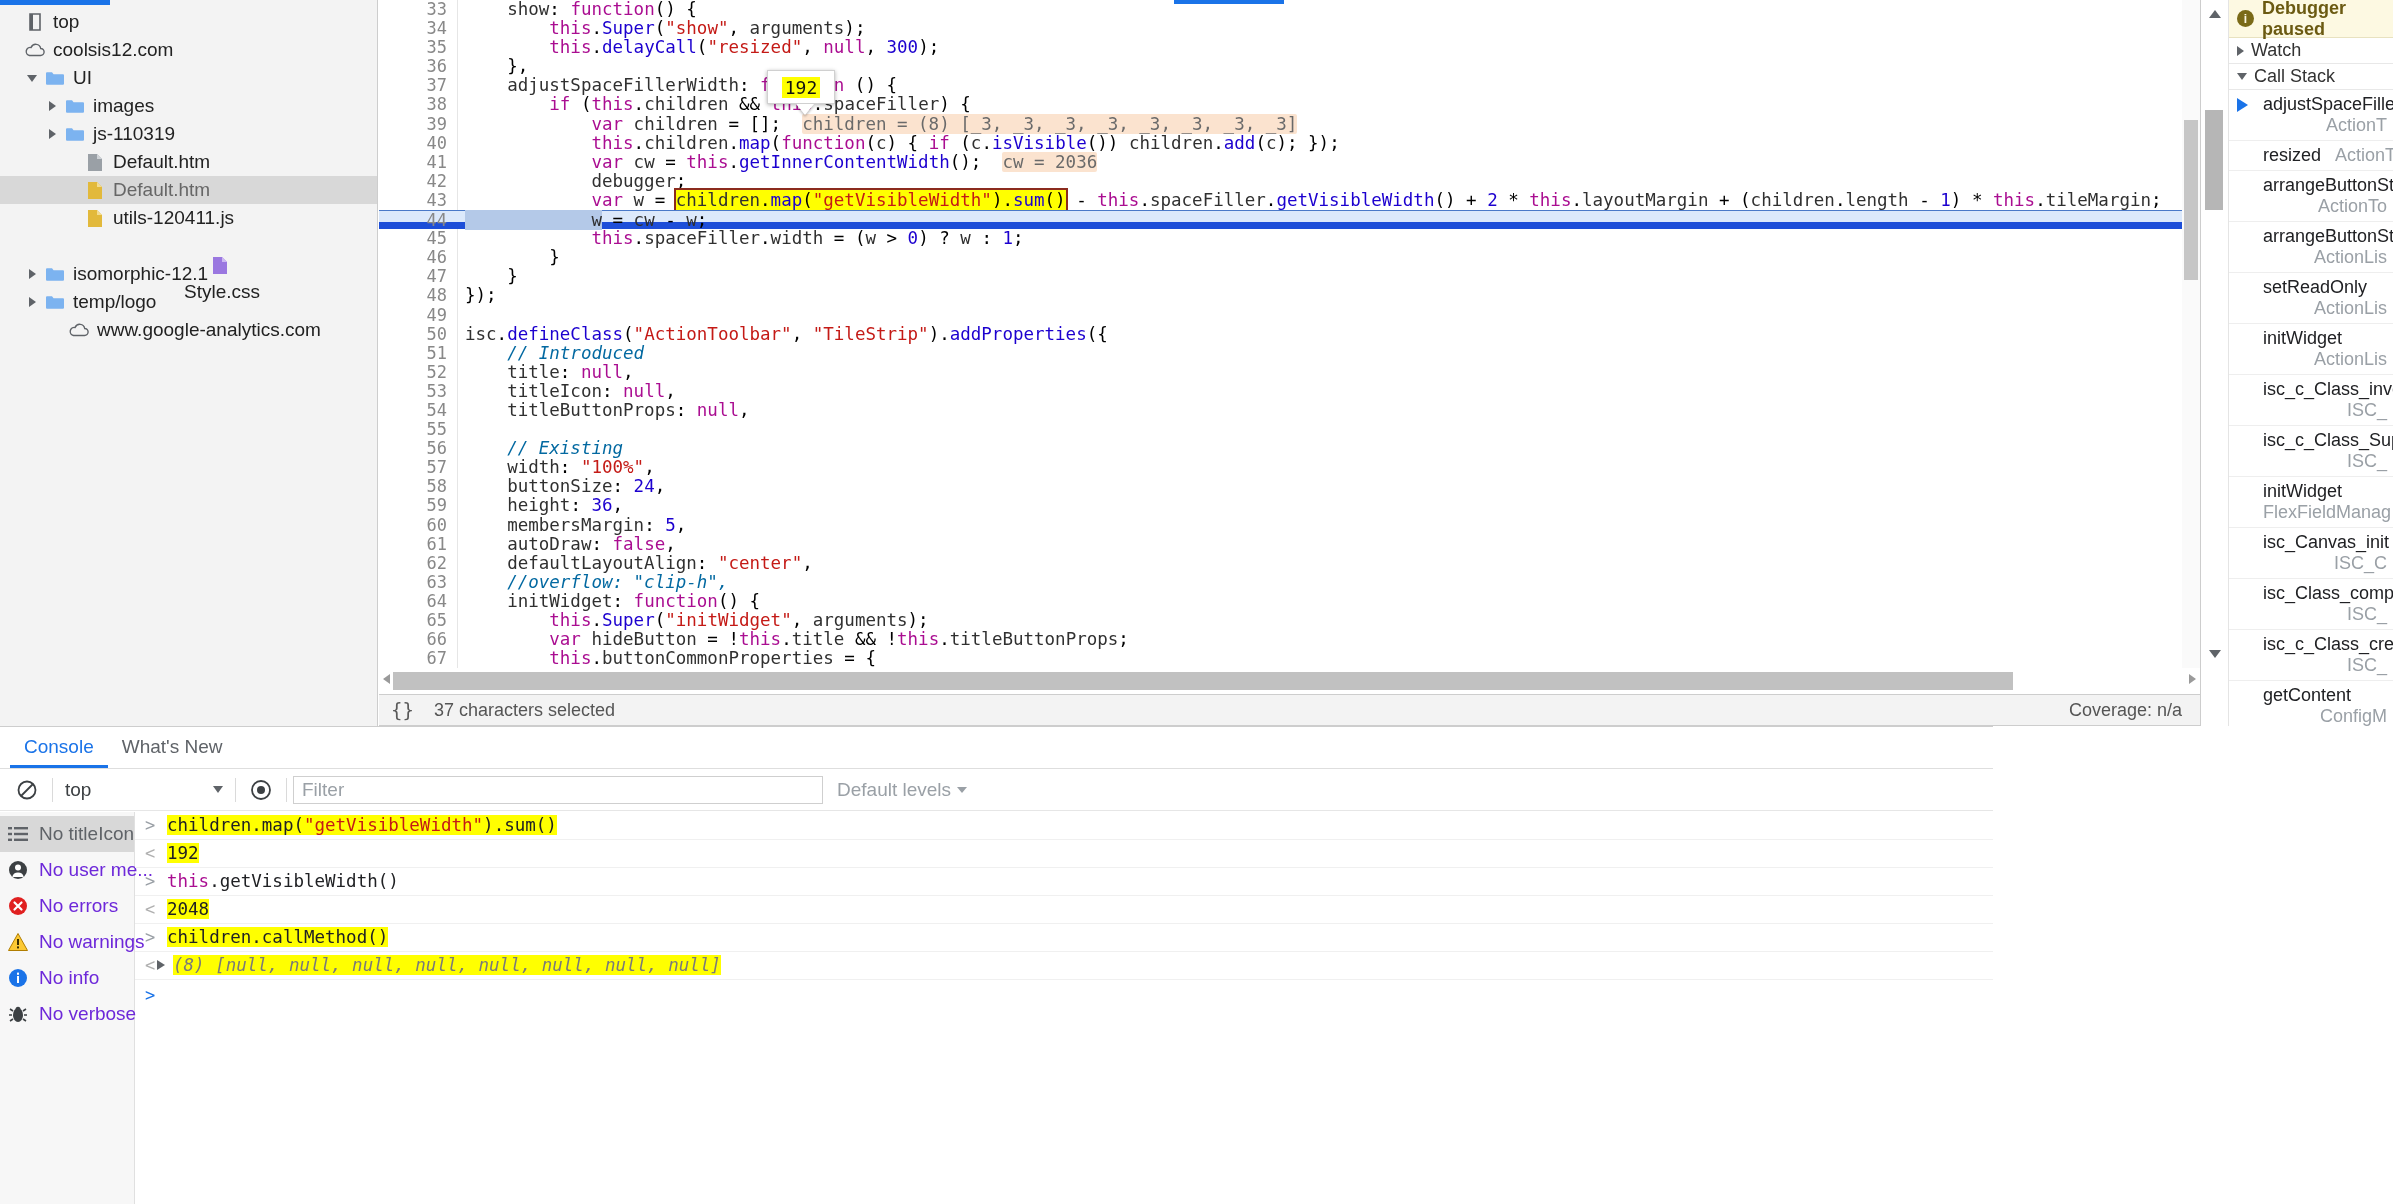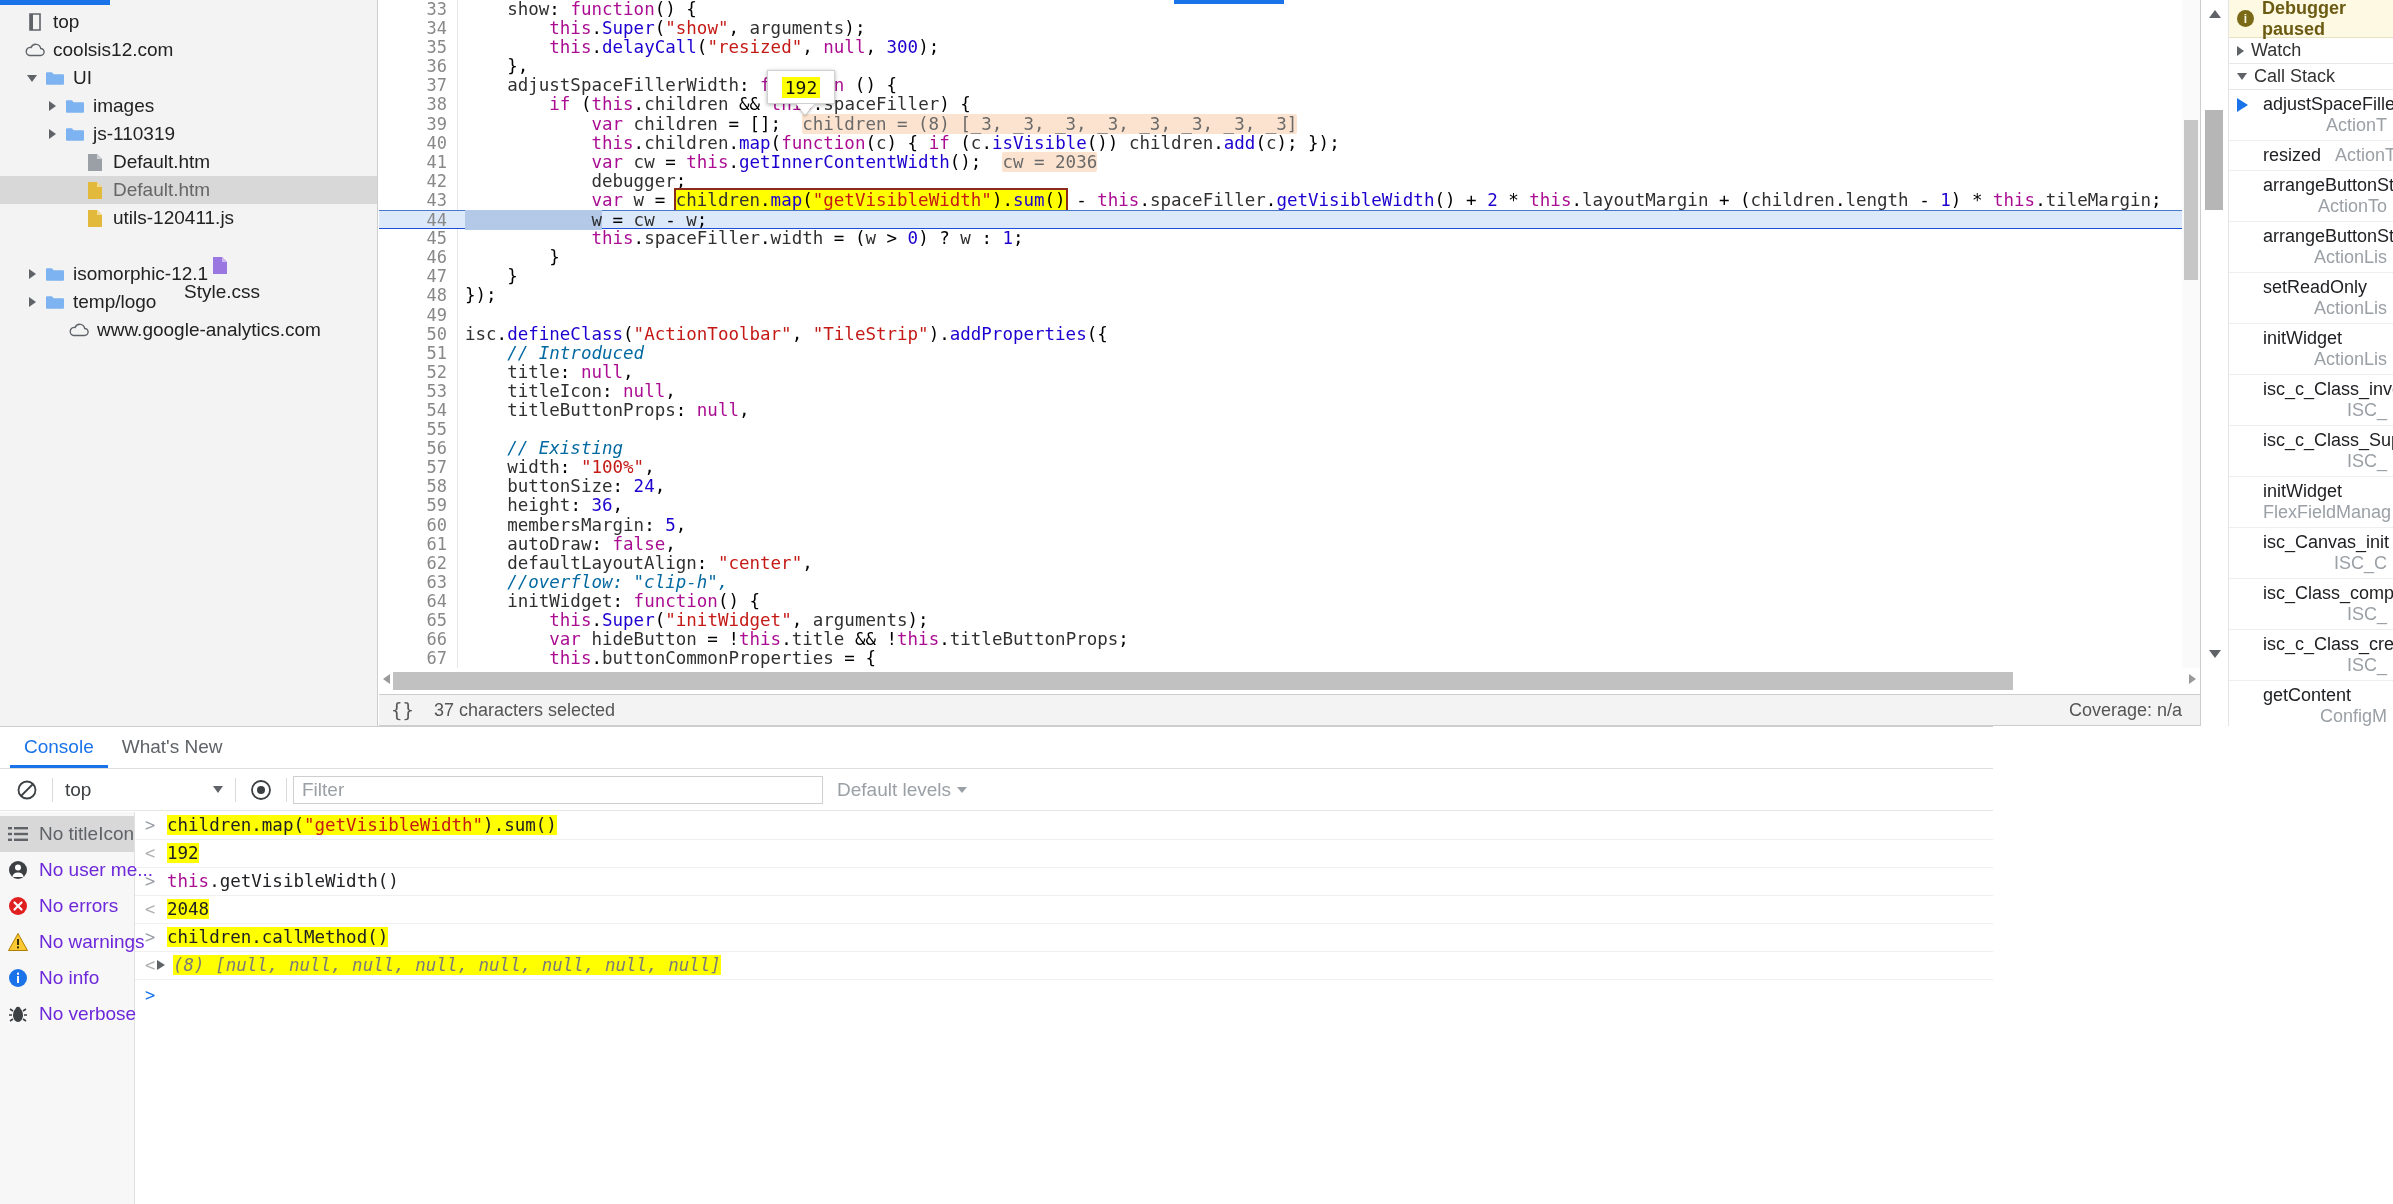--- a/index.html
+++ b/index.html
@@ -49,21 +49,21 @@
   }
   .ln {
     position:relative; height:19.1px; white-space:pre;
     padding-left:86px;
   }
   .ln .num {
     position:absolute; left:0; top:0; width:68px; text-align:right;
     color:#888; font-size:17px;
   }
   .ln.exec { background:#dce9fb; }
-  .ln.exec-border { border-top:1px solid #4a79c8; border-bottom:1px solid #1d4ed8; height:19.1px;}
+  .ln.exec-border { border-top:1px solid #4a79c8; border-bottom:7px solid #1d4ed8; height:19.1px;}
   .gut-line { position:absolute; left:78px; top:0; bottom:26px; width:1px; background:#e6e6e6; }
   .str  { color:#c41a16; }
   .num2 { color:#1c00cf; }
   .fn   { color:#aa0d91; }
   .cmt  { color:#0369a1; font-style:italic; }
   .pur  { color:#aa0d91; }
   .blu  { color:#1c00cf; }
   .pln  { color:#303030; }
 
   .inline-val {

